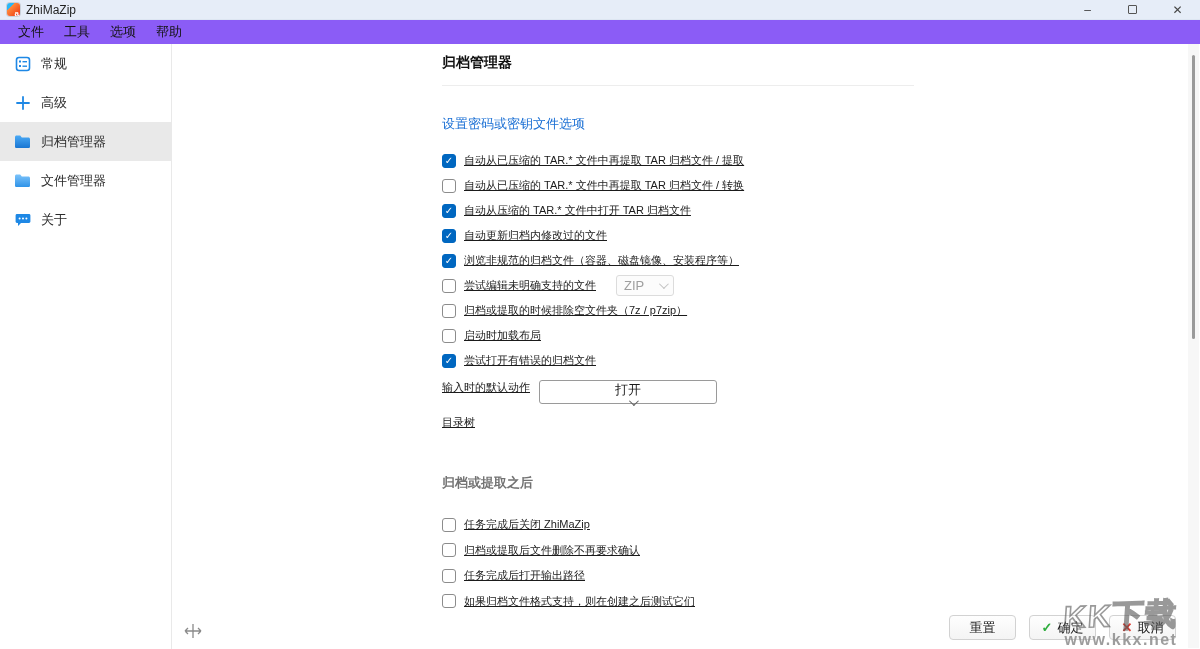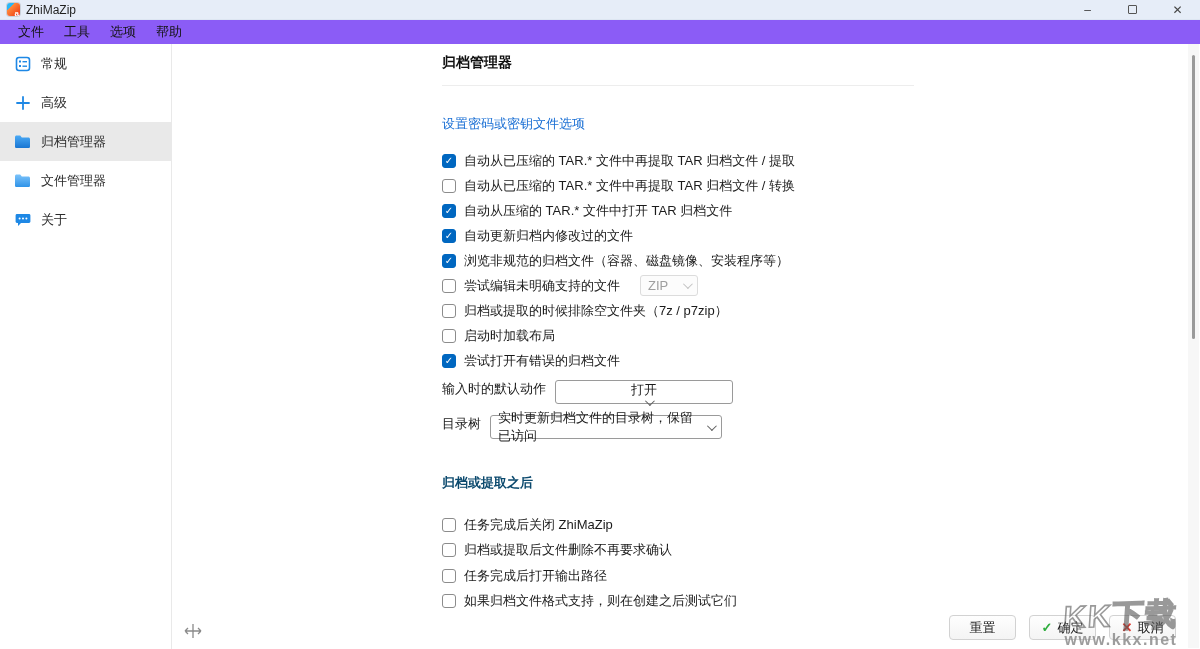--- a/index.html
+++ b/index.html
@@ -39,34 +39,34 @@
   .panel h1 { font-size:14px; font-weight:bold; color:#111; }
   .panel .divider { border:none; border-top:1px solid #ededed; margin-top:13px; }
   .link { display:inline-block; margin-top:29px; font-size:13px; color:#1a6fd4; text-decoration:none; }
 
   .opt-row { height:25px; display:flex; align-items:center; gap:8px; }
   .opts { margin-top:15px; }
   .cb { width:14px; height:14px; border-radius:3px; flex:0 0 auto; display:inline-flex; align-items:center; justify-content:center; }
   .cb[data-checked="false"] { background:#fff; border:1px solid #8c8c8c; }
   .cb[data-checked="true"]  { background:#0067c0; border:1px solid #0067c0; }
   .cb[data-checked="true"]::after { content:"✓"; color:#fff; font-size:10px; line-height:1; font-weight:bold; }
-  .opt-label { font-size:13px; color:#1b1b1b; white-space:nowrap; }
+  .opt-label { font-size:11px; color:#1b1b1b; white-space:nowrap;text-decoration:underline; }
 
   .select { display:inline-flex; align-items:center; justify-content:space-between; height:24px;
             border:1px solid #9a9a9a; border-radius:3px; background:#fff; padding:0 7px; font-size:13px; color:#1b1b1b; }
   .chev { width:7px; height:7px; border-right:1.4px solid #5f5f5f; border-bottom:1.4px solid #5f5f5f;
           transform:rotate(45deg) translateY(-2px); flex:0 0 auto; margin-left:8px; }
   .select.disabled { height:21px; border-color:#dcdcdc; color:#9f9f9f; background:#fcfcfc; margin-left:12px; }
   .select.disabled .chev { border-color:#c3c3c3; }
 
   .field-row { display:flex; align-items:flex-start; gap:9px; margin-top:7px; height:28px; font-size:13px; }
   .sel-action { width:178px;flex-direction:column; }
   .sel-tree   { width:232px; }
 
-  .section-title { margin-top:31px; font-size:13px; font-weight:bold; color:#0c4a6e; }
+  .section-title { margin-top:31px; font-size:13px; font-weight:bold; color:#737373; }
   .opts-after { margin-top:20px; }
   .opts-after .opt-row { height:25.5px; }
 
   
   .splitter { position:absolute; left:10px; bottom:7px; width:22px; height:22px; }
   .footer-buttons { position:absolute; right:24px; bottom:9px; display:flex; gap:13px; }
   .btn { min-width:67px; height:25px; display:inline-flex; align-items:center; justify-content:center; gap:5px;
          border:1px solid #d2d2d2; border-radius:4px; background:linear-gradient(#fefefe,#f4f4f4);
          font-size:13px; color:#1b1b1b; }
   .check-glyph { color:#2fae3e; font-weight:bold; font-size:13px; }
@@ -223,24 +223,20 @@
 
         <div class="field-row">
           <span class="opt-label">输入时的默认动作</span>
           <span class="select sel-action">
             <span>打开</span>
             <span class="chev"></span>
           </span>
         </div>
         <div class="field-row">
           <span class="opt-label">目录树</span>
-          <span class="select sel-tree">
-            <span>实时更新归档文件的目录树，保留已访问</span>
-            <span class="chev"></span>
-          </span>
         </div>
 
         <div class="section-title">归档或提取之后</div>
 
         <div class="opts-after">
           <div class="opt-row">
             <span class="cb" data-checked="false"></span>
             <span class="opt-label">任务完成后关闭 ZhiMaZip</span>
           </div>
           <div class="opt-row">

